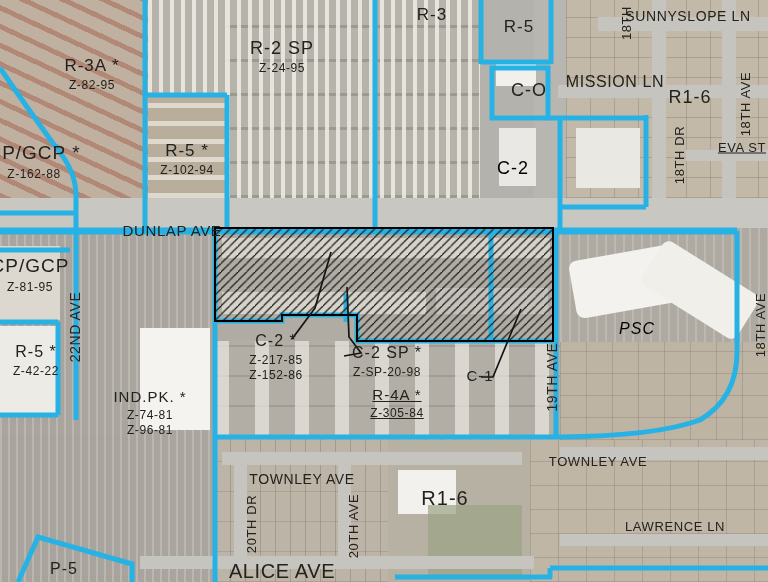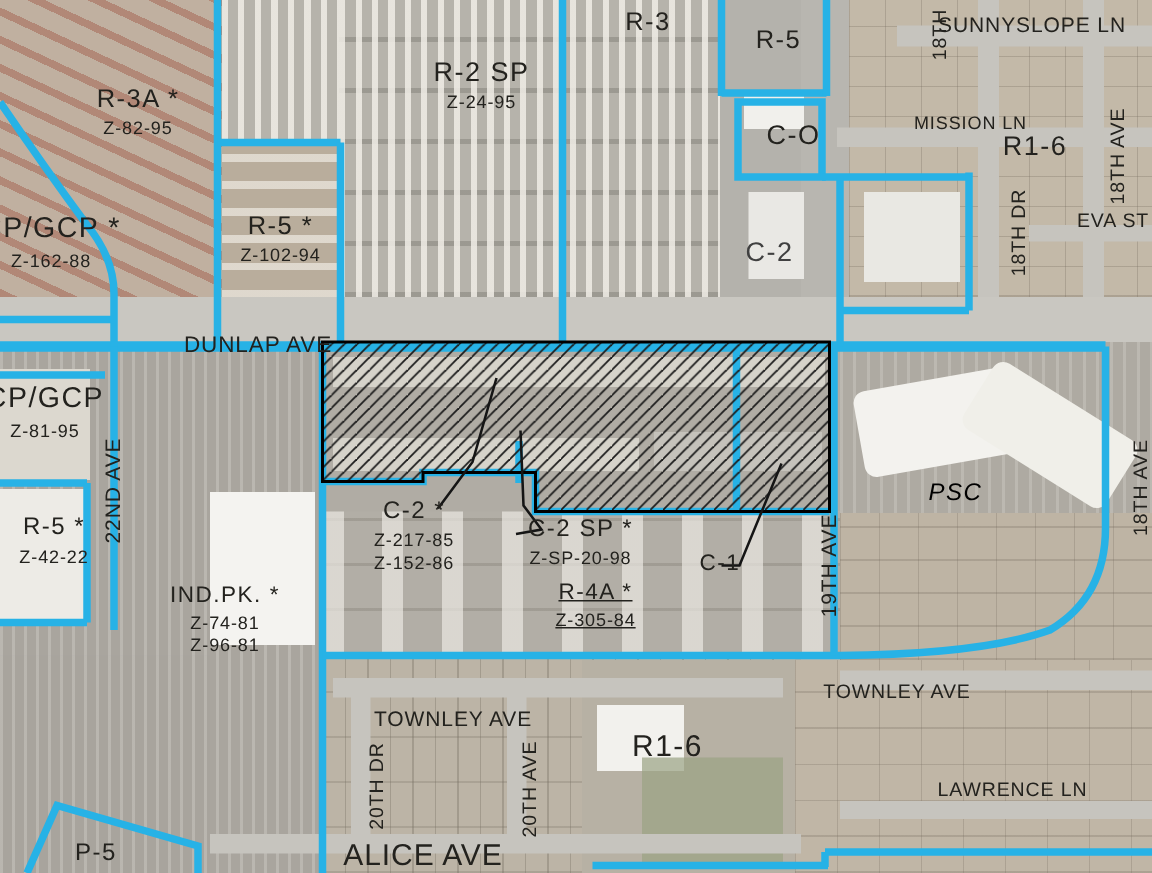--- a/index.html
+++ b/index.html
@@ -158,36 +158,36 @@
         <div class="cases">
           <div>Z-162-88</div>
         </div>
       </div>
       <div class="zone-label" style="left: 187px; top: 141.76px; font-size: 17px; color: rgb(35, 34, 30);">
         <div>R-5 *</div>
         <div class="cases">
           <div>Z-102-94</div>
         </div>
       </div>
-      <div class="zone-label" style="left: 282px; top: 39.04px; font-size: 18px; color: rgb(35, 34, 30); margin-left: 39px;">
+      <div class="zone-label" style="left: 282px; top: 39.04px; font-size: 18px; color: rgb(35, 34, 30);">
         <div>R-2 SP</div>
         <div class="cases">
           <div>Z-24-95</div>
         </div>
       </div>
       <div class="zone-label" style="left: 432px; top: 5.76px; font-size: 17px; color: rgb(35, 34, 30);">
         <div>R-3</div>
       </div>
       <div class="zone-label" style="left: 519px; top: 17.76px; font-size: 17px; color: rgb(35, 34, 30);">
         <div>R-5</div>
       </div>
       <div class="zone-label" style="left: 529px; top: 81.04px; font-size: 18px; color: rgb(35, 34, 30);">
         <div>C-O</div>
       </div>
-      <div class="zone-label" style="left: 513px; top: 159.04px; font-size: 18px; color: #404040; text-align: right;">
+      <div class="zone-label" style="left: 513px; top: 159.04px; font-size: 18px; color: #000000; text-align: right;">
         <div>C-2</div>
       </div>
       <div class="zone-label" style="left: 690px; top: 88.04px; font-size: 18px; color: rgb(35, 34, 30);">
         <div>R1-6</div>
       </div>
       <div class="zone-label" style="left: 30px; top: 256.32px; font-size: 19px; color: rgb(35, 34, 30);">
         <div>CP/GCP</div>
         <div class="cases">
           <div>Z-81-95</div>
         </div>
@@ -231,24 +231,24 @@
         <div>PSC</div>
       </div>
       <div class="zone-label" style="left: 445px; top: 487.6px; font-size: 20px; color: rgb(35, 34, 30);">
         <div>R1-6</div>
       </div>
       <div class="zone-label" style="left: 64px; top: 560.48px; font-size: 16px; color: rgb(35, 34, 30);">
         <div>P-5</div>
       </div>
       <div class="street-label" style="left: 688px; top: 16px; font-size: 14px; color: rgb(35, 34, 30);">SUNNYSLOPE LN</div>
       <div class="street-label vertical" style="left: 626px; top: 23px; font-size: 13px; color: rgb(35, 34, 30);">18TH</div>
-      <div class="street-label" style="left: 615px; top: 82px; font-size: 12px; color: rgb(35, 34, 30); margin-left: 32px;">MISSION LN</div>
+      <div class="street-label" style="left: 615px; top: 82px; font-size: 16px; color: rgb(35, 34, 30);">MISSION LN</div>
       <div class="street-label vertical" style="left: 745px; top: 104px; font-size: 13px; color: rgb(35, 34, 30);">18TH AVE</div>
       <div class="street-label vertical" style="left: 679px; top: 155px; font-size: 13px; color: rgb(35, 34, 30);">18TH DR</div>
-      <div class="street-label" style="left: 742px; top: 147px; font-size: 13px; color: rgb(35, 34, 30);">EVA ST</div>
+      <div class="street-label" style="left: 742px; top: 147px; font-size: 13px; color: rgb(35, 34, 30); text-decoration: underline;">EVA ST</div>
       <div class="street-label" style="left: 172px; top: 230px; font-size: 15px; color: rgb(35, 34, 30);">DUNLAP AVE</div>
       <div class="street-label vertical" style="left: 75px; top: 327px; font-size: 14px; color: rgb(35, 34, 30);">22ND AVE</div>
       <div class="street-label vertical" style="left: 552px; top: 377px; font-size: 14px; color: rgb(35, 34, 30);">19TH AVE</div>
       <div class="street-label vertical" style="left: 760px; top: 325px; font-size: 13px; color: rgb(35, 34, 30);">18TH AVE</div>
       <div class="street-label" style="left: 302px; top: 479px; font-size: 14px; color: rgb(35, 34, 30);">TOWNLEY AVE</div>
       <div class="street-label" style="left: 598px; top: 461px; font-size: 13px; color: rgb(35, 34, 30);">TOWNLEY AVE</div>
       <div class="street-label" style="left: 675px; top: 526px; font-size: 13px; color: rgb(35, 34, 30);">LAWRENCE LN</div>
       <div class="street-label vertical" style="left: 251px; top: 524px; font-size: 13px; color: rgb(35, 34, 30);">20TH DR</div>
       <div class="street-label vertical" style="left: 353px; top: 526px; font-size: 13px; color: rgb(35, 34, 30);">20TH AVE</div>
       <div class="street-label" style="left: 282px; top: 571px; font-size: 20px; color: rgb(35, 34, 30);">ALICE AVE</div>

